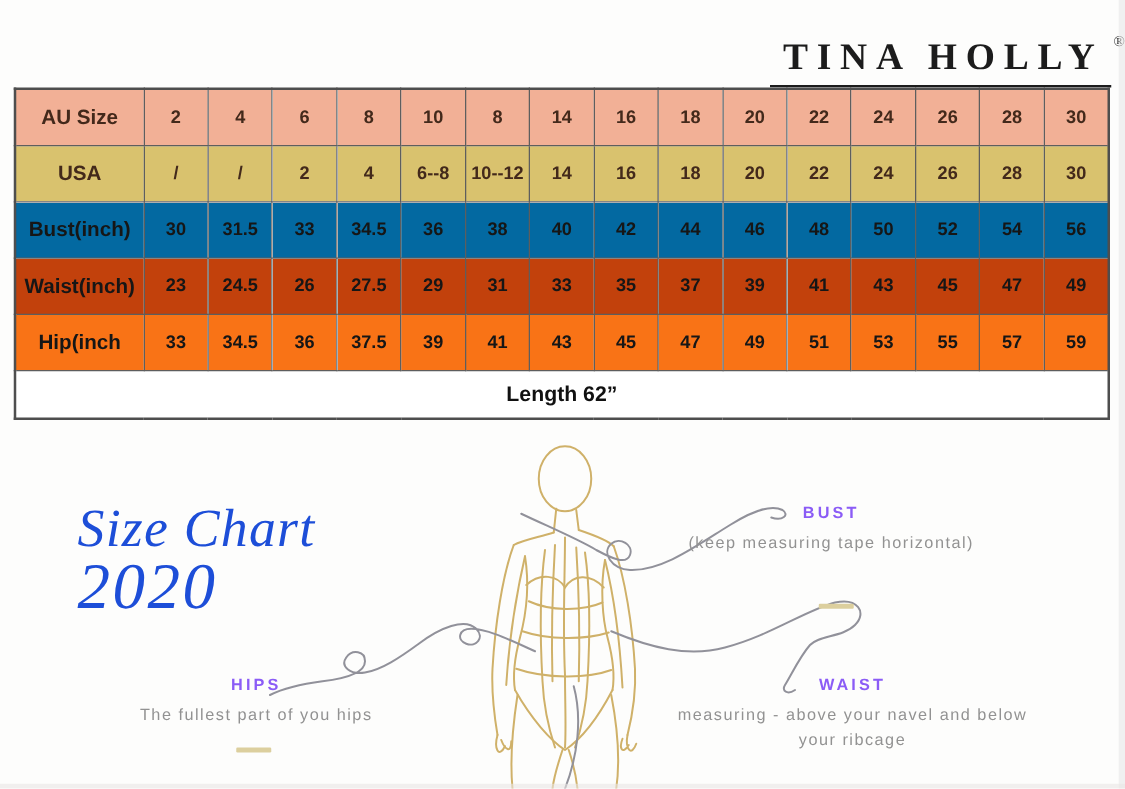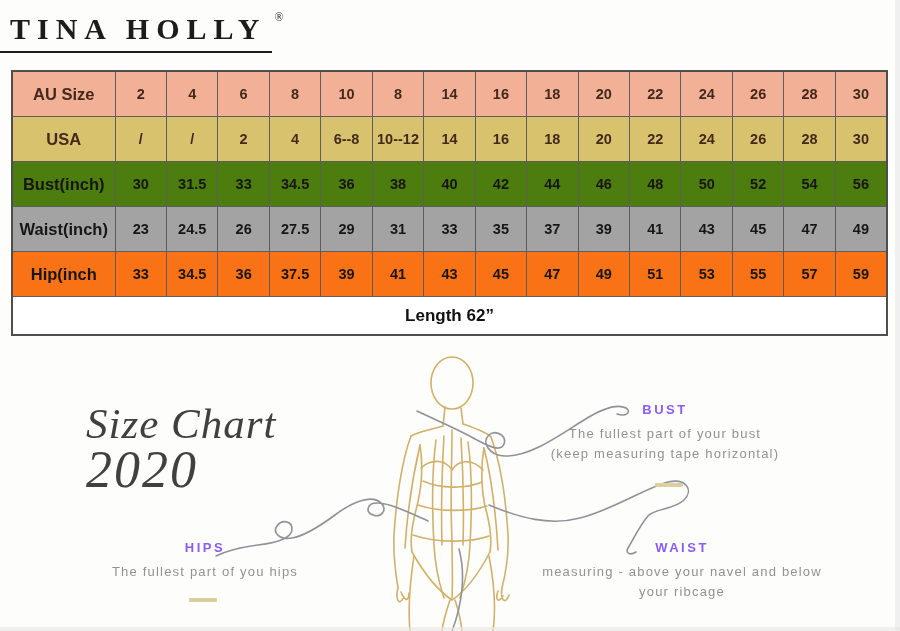--- a/index.html
+++ b/index.html
@@ -5,21 +5,21 @@
   html,body{margin:0;padding:0;background:#ffffff;}
   .page{
     position:relative;width:900px;height:631px;overflow:hidden;
     background:#fdfdfc;font-family:"Liberation Sans",sans-serif;
   }
   
   .edge-right{position:absolute;right:0;top:0;width:5px;height:100%;background:#e6e6e6;opacity:.55;}
   .edge-bottom{position:absolute;left:0;bottom:0;width:100%;height:4px;background:#e9e6e4;opacity:.6;}
 
   
-  .logo-wrap{position:absolute;top:10px;left:0;width:900px;text-align:left;}
+  .logo-wrap{position:absolute;top:26px;left:0;width:900px;text-align:right;}
   .logo-text{
     display:inline-block;font-family:"Liberation Serif",serif;font-weight:600;
     font-size:30px;letter-spacing:7px;color:#1c1c1c;
     border-bottom:2px solid #1c1c1c;padding:0 6px 5px 10px;
   }
   .reg-mark{font-family:"Liberation Serif",serif;font-size:12px;color:#2a2a2a;vertical-align:18px;margin-left:2px;}
 
   
   table.size-table{
     position:absolute;left:11px;top:70px;width:877px;
@@ -31,23 +31,22 @@
     font-weight:bold;font-size:14.5px;color:#161616;height:44px;padding:0;
     overflow:hidden;white-space:nowrap;
   }
   table.size-table td.label-cell{font-size:16.5px;}
   table.size-table tr.hdr td{color:#43291b;}
   table.size-table td.footer-cell{font-size:17px;height:37px;color:#111;}
 
   
   .chart-title{
     position:absolute;left:62px;top:403px;
-    font-family:"Liberation Serif",serif;font-style:italic;color:#404040;
+    font-family:"Liberation Serif",serif;font-style:italic;color:#1d4ed8;
     line-height:0.98;
-    margin-left:24px;
   }
   .chart-title .t1{font-size:43px;letter-spacing:1px;}
   .chart-title .t2{font-size:52px;letter-spacing:2px;}
 
   .annot{position:absolute;text-align:center;color:#8f8f8f;}
   .annot .a-label{font-weight:bold;font-size:13px;letter-spacing:2.5px;color:#8b5cf6;margin-bottom:7px;}
   .annot .a-line{font-size:13px;letter-spacing:1.2px;line-height:1.55;color:#929292;}
   .annot-bust{left:520px;top:402px;width:290px;}
   .annot-hips{left:85px;top:540px;width:240px;}
   .annot-waist{left:530px;top:540px;width:304px;}
@@ -116,39 +115,39 @@
           <td>14</td>
           <td>16</td>
           <td>18</td>
           <td>20</td>
           <td>22</td>
           <td>24</td>
           <td>26</td>
           <td>28</td>
           <td>30</td>
         </tr>
-        <tr style="background: #4d7c0f;">
+        <tr style="background: #0369a1;">
           <td class="label-cell">Bust(inch)</td>
           <td>30</td>
           <td>31.5</td>
           <td>33</td>
           <td>34.5</td>
           <td>36</td>
           <td>38</td>
           <td>40</td>
           <td>42</td>
           <td>44</td>
           <td>46</td>
           <td>48</td>
           <td>50</td>
           <td>52</td>
           <td>54</td>
           <td>56</td>
         </tr>
-        <tr style="background: #a3a3a3;">
+        <tr style="background: #c2410c;">
           <td class="label-cell">Waist(inch)</td>
           <td>23</td>
           <td>24.5</td>
           <td>26</td>
           <td>27.5</td>
           <td>29</td>
           <td>31</td>
           <td>33</td>
           <td>35</td>
           <td>37</td>
@@ -221,21 +220,20 @@
     </g>
   </svg>
 
   <div class="chart-title">
     <div class="t1">Size Chart</div>
     <div class="t2">2020</div>
   </div>
 
   <div class="annot annot-bust">
     <div class="a-label">BUST</div>
-    <div class="a-line">The fullest part of your bust</div>
     <div class="a-line">(keep measuring tape horizontal)</div>
   </div>
   <div class="gold-dash dash-bust"></div>
 
   <div class="annot annot-hips">
     <div class="a-label">HIPS</div>
     <div class="a-line">The fullest part of you hips</div>
   </div>
   <div class="gold-dash dash-hips"></div>
 

